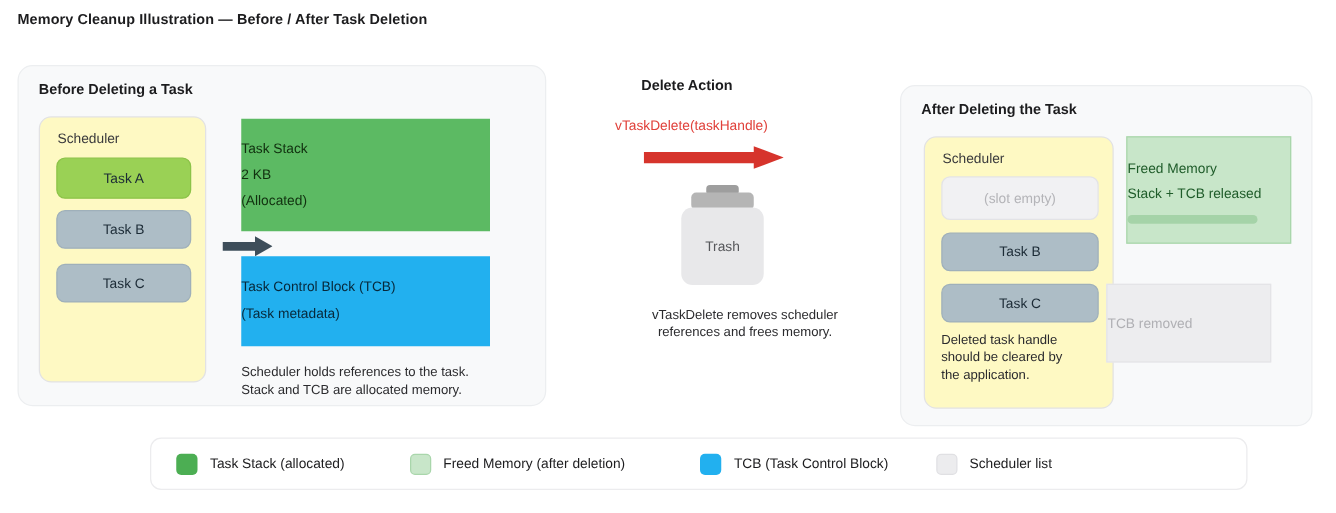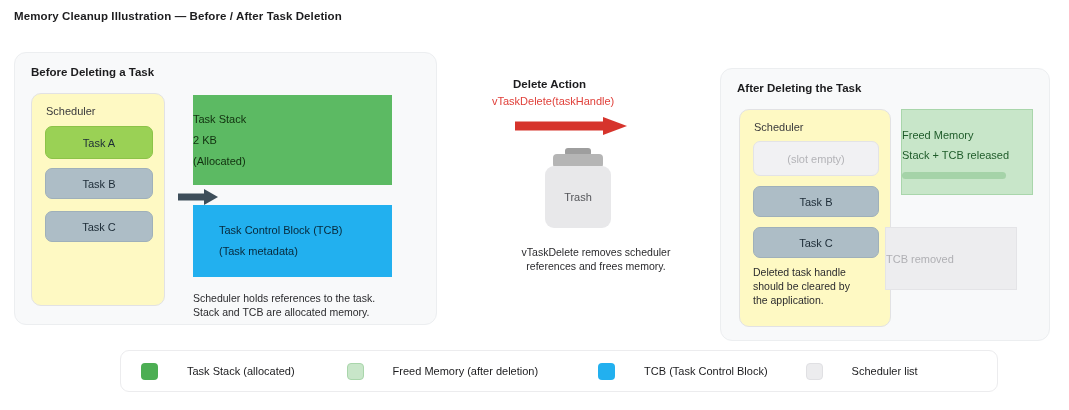--- a/index.html
+++ b/index.html
@@ -60,21 +60,21 @@
   
   .block {
     position: absolute;
     border-radius: 0;
     display: flex; flex-direction: column;
     align-items: flex-start; justify-content: center;
     text-align: center;
   }
   .block-stack { background: #5cba63; }
   .block-stack .bl { font-size: 11px; color: #11300f; line-height: 21px; }
-  .block-tcb { background: #22b0ef; padding-left: 26px; }
+  .block-tcb { background: #22b0ef; }
   .block-tcb .bl { font-size: 11px; color: #07283a; line-height: 21px; }
 
   .block-freed {
     background: #c8e6c9; border: 1px solid #a9d6ab;
   }
   .block-freed .bl { font-size: 11px; color: #1f5c2a; line-height: 20px; }
   .freed-bar {
     width: 104px; height: 7px; border-radius: 4px;
     background: #a5d3a8; margin-top: 7px;
   }
@@ -83,21 +83,21 @@
   }
   .block-removed .bl { font-size: 11px; color: #b0b0b4; }
 
   .caption {
     position: absolute;
     font-size: 10.5px; color: #2b2b2e; line-height: 14px;
   }
 
   
   .mid-title {
-    position: absolute; left: 513px; top: 78px;
+    position: absolute; left: 513px; top: 63px;
     font-size: 11.5px; font-weight: bold; color: #1c1c1e;
   }
   .mid-code {
     position: absolute; left: 492px; top: 95px;
     font-size: 11px; color: #e0403a;
   }
   .arrow-red { position: absolute; left: 515px; top: 115px; }
   .trash { position: absolute; left: 541px; top: 148px; }
   .mid-caption {
     position: absolute; left: 496px; top: 245px; width: 200px;
@@ -107,21 +107,21 @@
 
   
   .legend {
     position: absolute; left: 120px; top: 350px;
     width: 878px; height: 42px;
     background: #ffffff;
     border: 1px solid #ececee;
     border-radius: 9px;
     display: flex; align-items: center;
   }
-  .legend-item { display: flex; align-items: center; gap: 19px; }
+  .legend-item { display: flex; align-items: center; }
   .legend-swatch {
     width: 17px; height: 17px; border-radius: 4px; flex: none;
   }
   .legend-label { font-size: 11px; color: #1c1c1e; margin-left: 10px; white-space: nowrap; }
 </style>
 </head>
 <body>
 
 <div class="page">
 

